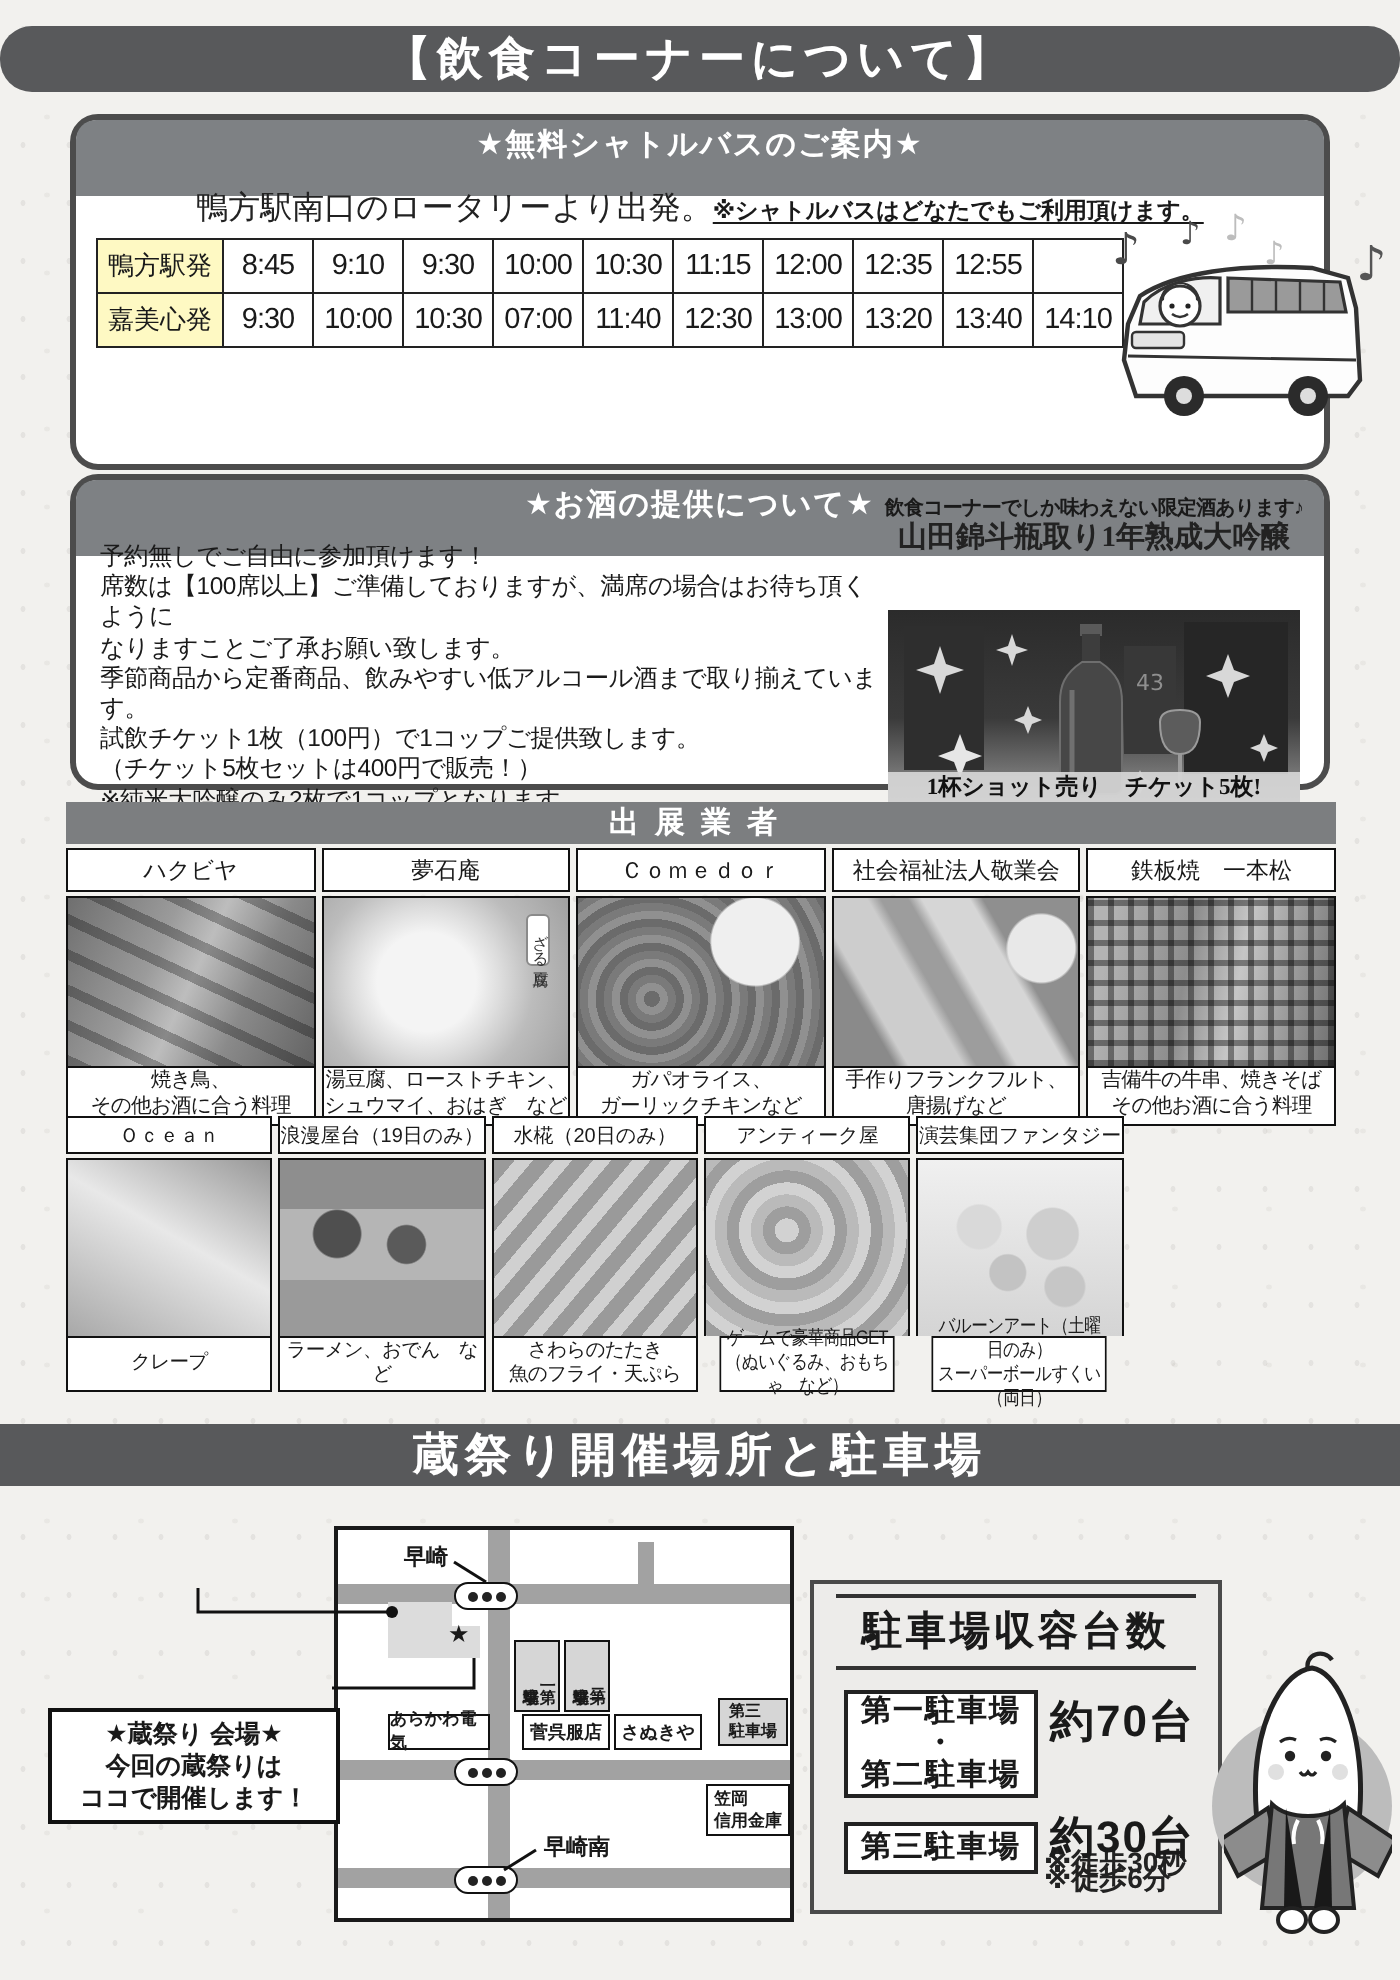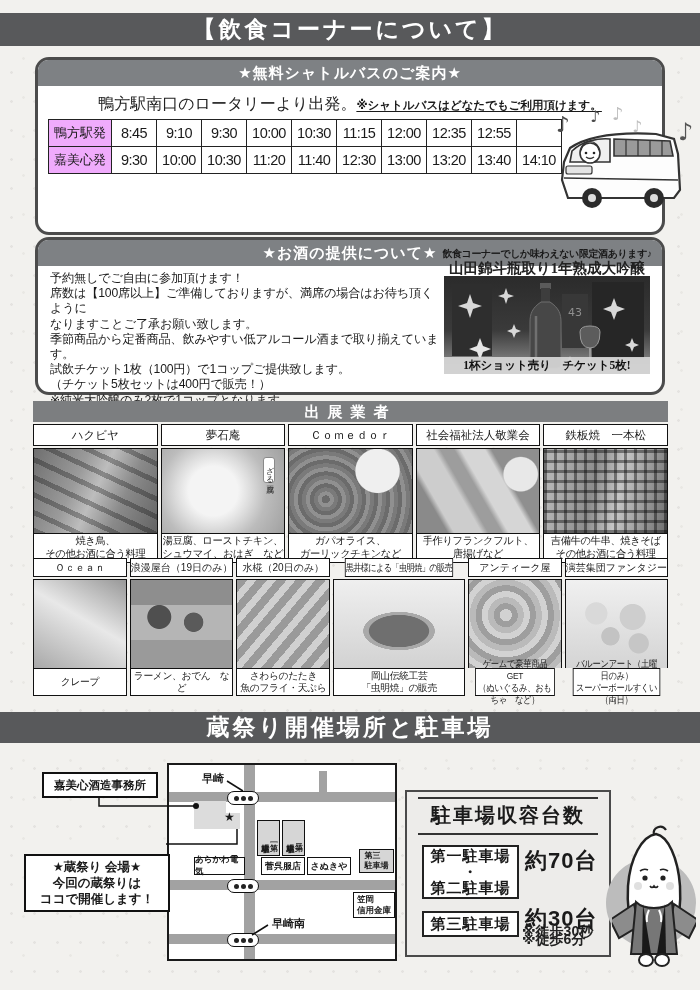--- a/index.html
+++ b/index.html
@@ -13,36 +13,36 @@
   .serif{font-family:"Liberation Serif","DejaVu Serif",serif;}
   .pre{white-space:pre-line;}
   .ctr{text-align:center;}
 
   
   .bigbar{left:0;width:700px;height:33px;background:#58595b;color:#fff;
     font-weight:bold;font-size:23px;line-height:33px;text-align:center;letter-spacing:3px;}
 
   
   .rbox{background:#fff;border:3px solid #4c4c4c;border-radius:14px;}
-  .rbox-head{position:absolute;left:0;right:0;top:0;height:26px;background:#7e8184;
+  .rbox-head{position:absolute;left:0;right:0;top:0;height:38px;background:#7e8184;
     border-radius:10px 10px 0 0;color:#fff;font-weight:bold;font-size:15px;
     line-height:26px;text-align:center;letter-spacing:1px;}
 
   
   table.tt{border-collapse:collapse;table-layout:fixed;}
   table.tt td{border:1.6px solid #222;height:26px;text-align:center;
     font-size:14.5px;padding:0;background:#fff;overflow:hidden;}
-  table.tt td.lbl{background:#f0abfc;font-size:13px;width:62px;margin-top:41px;}
+  table.tt td.lbl{background:#fef9c3;font-size:13px;width:62px;margin-top:41px;}
   table.tt td.tm{width:44px;letter-spacing:-0.5px;}
   .notes{font-size:12px;font-weight:bold;line-height:17px;
     text-decoration:underline;text-underline-offset:2px;}
 
   
   .sakebody{font-size:12.2px;line-height:15.2px;letter-spacing:-0.2px;}
-  .sakephoto{background:linear-gradient(180deg,#2b2b2b 0%,#3a3a3a 55%,#6e6e6e 80%,#9f9f9f 100%);}
+  .sakephoto{background:linear-gradient(180deg,#2b2b2b 0%,#3a3a3a 55%,#6e6e6e 80%,#9f9f9f 100%);margin-top:29px;}
   .sakecap{position:absolute;left:0;right:0;bottom:0;height:17px;background:rgba(214,214,214,.93);
     font-weight:bold;font-size:11.5px;line-height:17px;text-align:center;color:#111;}
 
   
   .exbar{background:#7c7e80;color:#fff;font-weight:bold;font-size:15px;
     line-height:21px;text-align:center;letter-spacing:8px;}
   .exgrid{display:grid;gap:3px;}
   .excol{display:flex;flex-direction:column;}
   .ex-name{border:1.6px solid #111;background:#fff;text-align:center;
     display:flex;align-items:center;justify-content:center;white-space:nowrap;}
@@ -109,21 +109,21 @@
     display:flex;align-items:center;justify-content:center;text-align:center;
     font-size:15px;line-height:1.08;letter-spacing:1px;}
   .capval{position:absolute;font-size:22px;font-weight:bold;letter-spacing:1px;}
   .capnote{position:absolute;font-size:14px;font-weight:bold;color:#222;}
 </style>
 </head>
 <body>
 
 <div class="page">
 
-  <div class="abs bigbar serif" style="top:13px;">【飲食コーナーについて】</div>
+  <div class="abs bigbar serif" style="top:13px;border-radius:16px;">【飲食コーナーについて】</div>
 
   <div class="abs rbox" style="left:35px;top:57px;width:624px;height:172px;">
     <div class="rbox-head">★無料シャトルバスのご案内★</div>
     <div class="abs ctr" style="left:0;right:0;top:34px;">
       <span style="font-size:16px;color:#222;">鴨方駅南口のロータリーより出発。</span><span style="font-size:11.5px;font-weight:bold;text-decoration:underline;text-underline-offset:2px;">※シャトルバスはどなたでもご利用頂けます。</span>
     </div>
     <table class="tt abs" style="left:10px;top:59px;">
       <tbody>
           <tr>
         <td class="lbl">鴨方駅発</td>
@@ -136,21 +136,21 @@
         <td class="tm">12:00</td>
         <td class="tm">12:35</td>
         <td class="tm">12:55</td>
         <td class="tm"></td>
       </tr>
       <tr>
         <td class="lbl">嘉美心発</td>
         <td class="tm">9:30</td>
         <td class="tm">10:00</td>
         <td class="tm">10:30</td>
-        <td class="tm">11:20</td>
+        <td class="tm">07:00</td>
         <td class="tm">11:40</td>
         <td class="tm">12:30</td>
         <td class="tm">13:00</td>
         <td class="tm">13:20</td>
         <td class="tm">13:40</td>
         <td class="tm">14:10</td>
       </tr>
     </tbody>
       </table>
   </div>
@@ -280,26 +280,20 @@
       <div class="ex-photo ph-ramen"></div>
       <div class="ex-cap pre">ラーメン、おでん　など</div>
     </div>
     <div class="excol">
       <div class="ex-name">水椛（20日のみ）</div>
       <div class="ex-photo ph-sashimi"></div>
       <div class="ex-cap pre">さわらのたたき
 魚のフライ・天ぷら</div>
     </div>
     <div class="excol">
-      <div class="ex-name tight">黒井様による「虫明焼」の販売</div>
-      <div class="ex-photo ph-bowl"></div>
-      <div class="ex-cap pre">岡山伝統工芸
-「虫明焼」の販売</div>
-    </div>
-    <div class="excol">
       <div class="ex-name">アンティーク屋</div>
       <div class="ex-photo ph-antique"></div>
       <div class="ex-cap pre xtight">ゲームで豪華商品GET
 （ぬいぐるみ、おもちゃ　など）</div>
     </div>
     <div class="excol">
       <div class="ex-name">演芸集団ファンタジー</div>
       <div class="ex-photo ph-balloon"></div>
       <div class="ex-cap pre xtight">バルーンアート（土曜日のみ）
 スーパーボールすくい（両日）</div>
@@ -357,21 +351,20 @@
   </div>
 
   <svg class="abs" style="left:0;top:745px;width:700px;height:245px;z-index:2;pointer-events:none;" viewBox="0 0 700 245">
     <polyline points="99,49 99,61 194,61" fill="none" stroke="#111" stroke-width="1.5"></polyline>
     <circle cx="196" cy="61" r="3" fill="#111"></circle>
     <polyline points="166,99 237,99 237,84" fill="none" stroke="#111" stroke-width="1.5"></polyline>
     <line x1="227" y1="36" x2="243" y2="46" stroke="#111" stroke-width="1.5"></line>
     <line x1="268" y1="180" x2="252" y2="190" stroke="#111" stroke-width="1.5"></line>
   </svg>
 
-  <div class="callout" style="left:42px;top:772px;width:112px;height:22px;font-size:11.5px;">嘉美心酒造事務所</div>
   <div class="callout pre" style="left:24px;top:818px;width:142px;height:54px;font-size:12.5px;line-height:1.3;margin-top:36px;">★蔵祭り 会場★
 今回の蔵祭りは
 ココで開催します！</div>
 
   <div class="abs capbox" style="left:405px;top:790px;width:202px;height:163px;">
     <div class="captitle">駐車場収容台数</div>
     <div class="caplbl pre" style="left:15px;top:53px;width:93px;height:50px;">第一駐車場
 ・
 第二駐車場</div>
     <div class="capval" style="left:118px;top:54px;">約70台</div>

